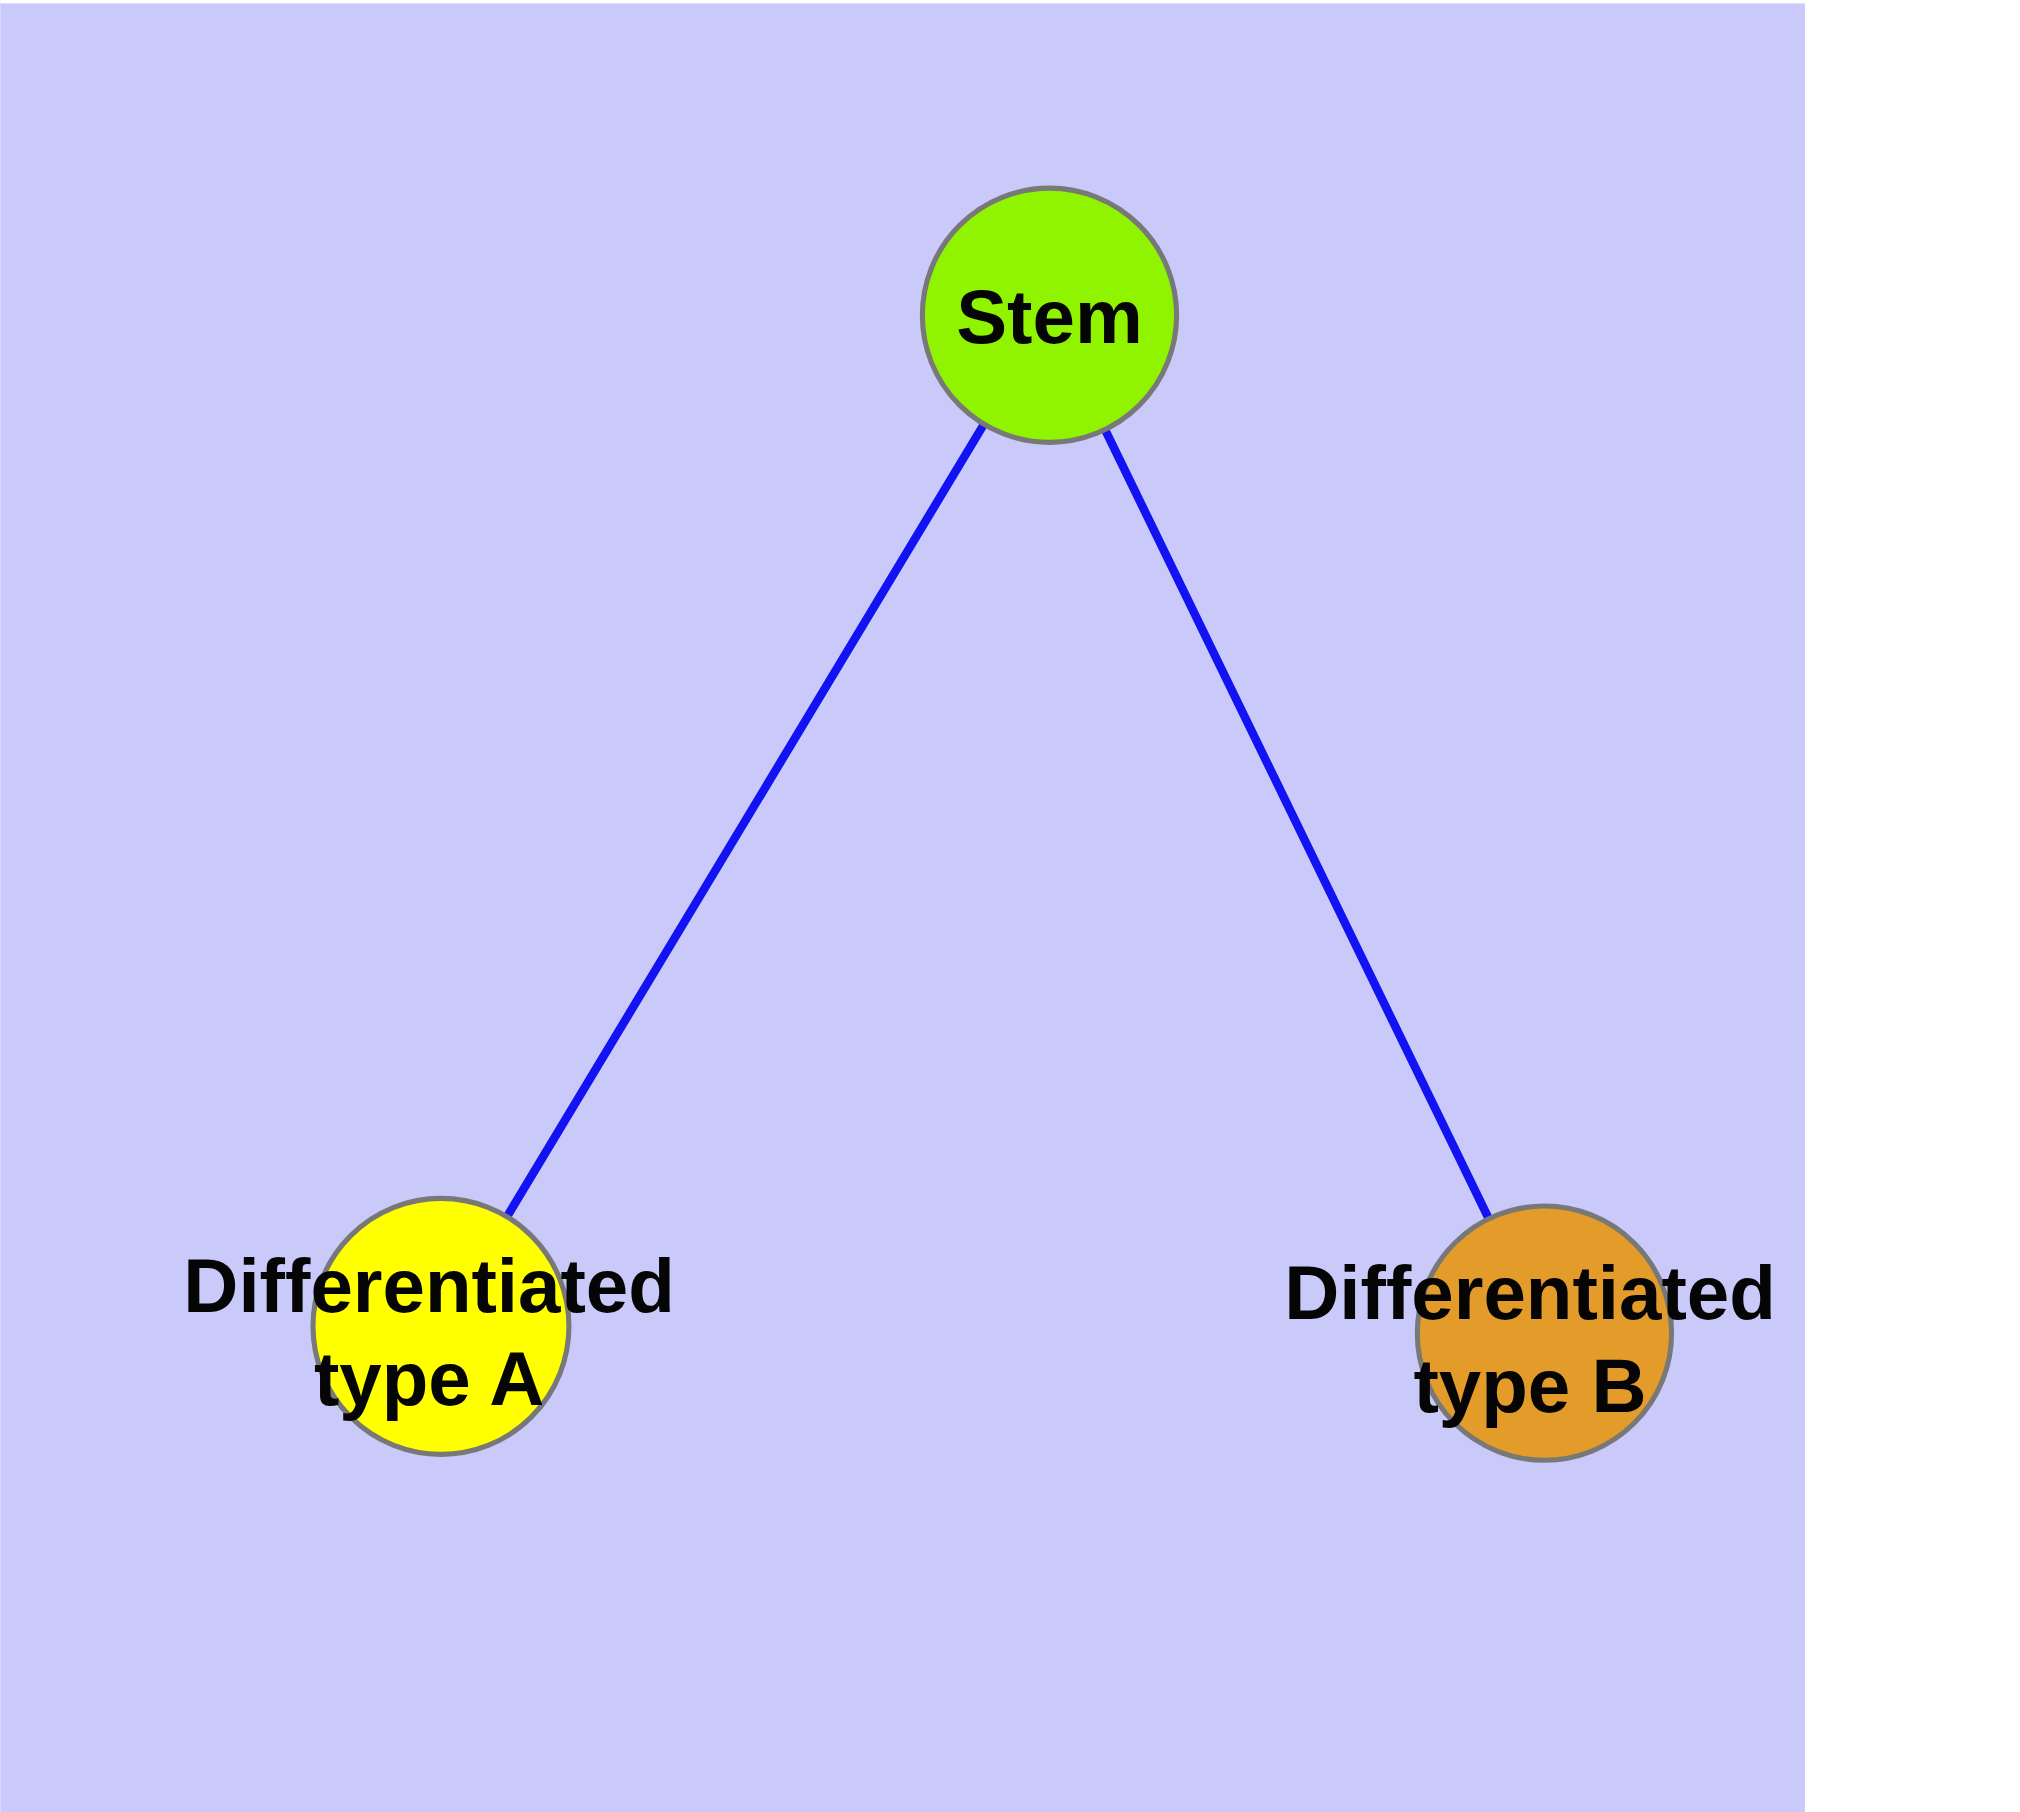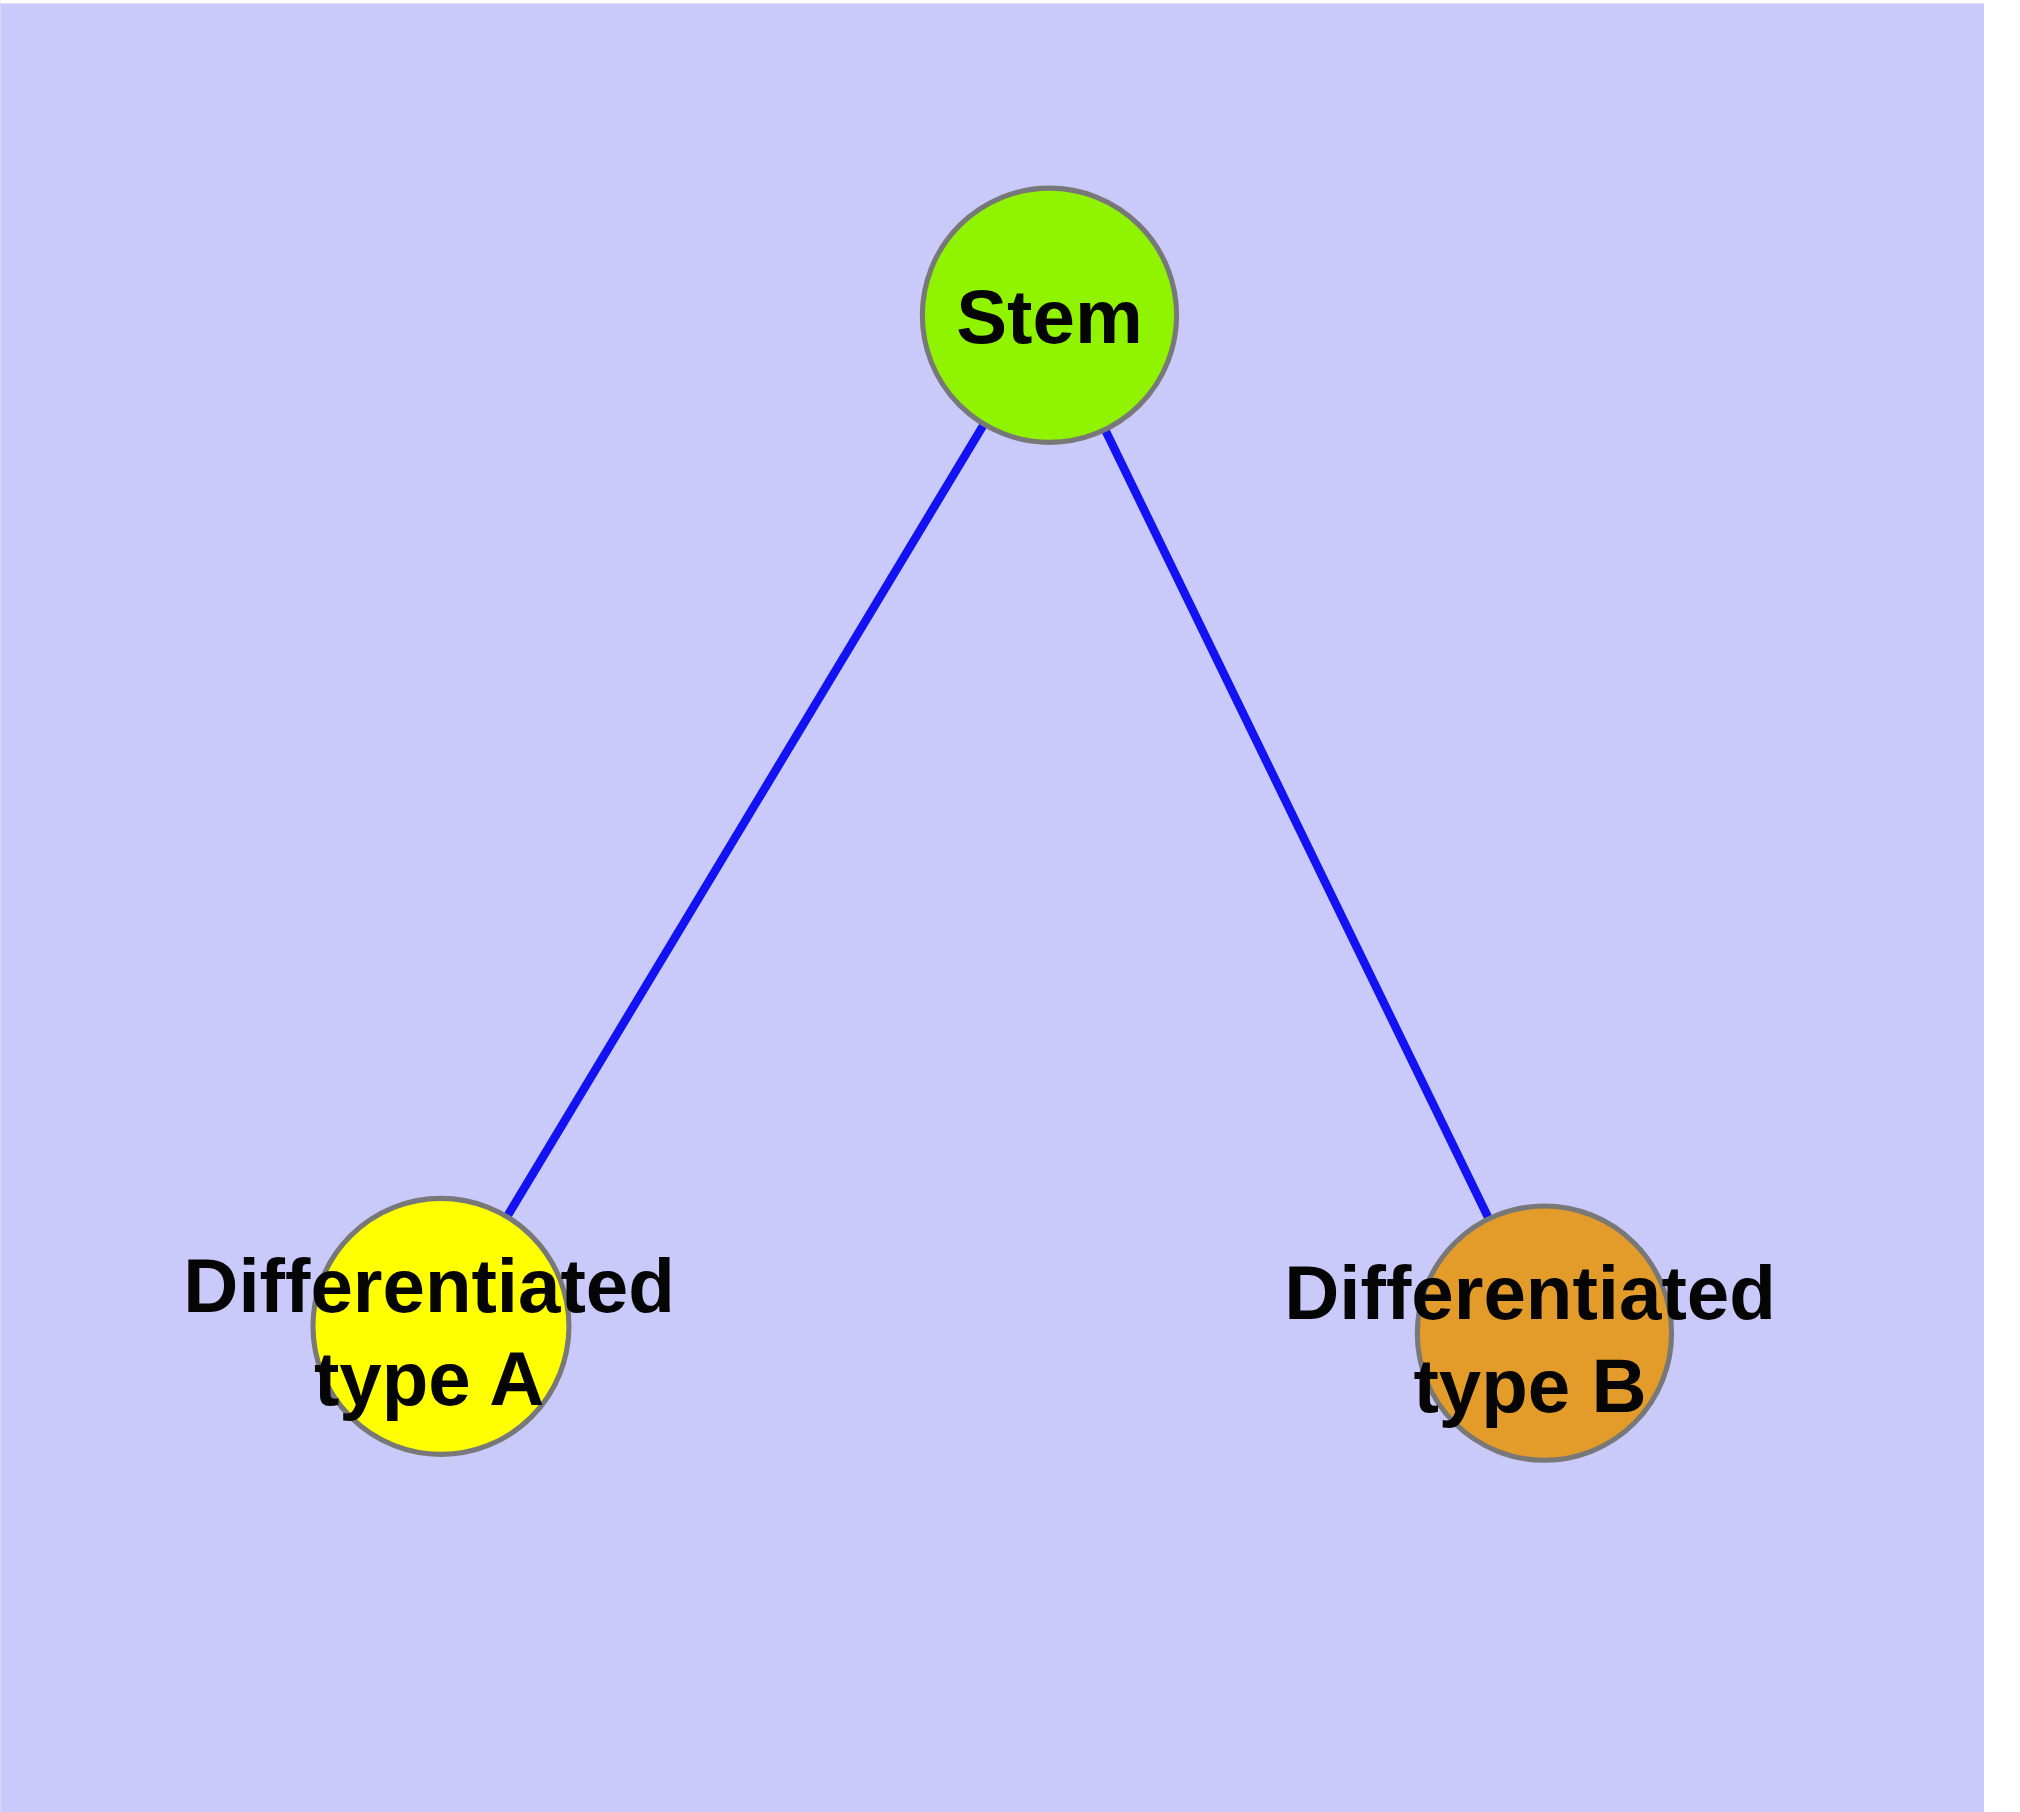--- a/index.html
+++ b/index.html
@@ -2,21 +2,21 @@
 <html style="font-size:13.6px"><head>
 <meta charset="utf-8">
 <style>
   html, body {
     margin: 0;
     padding: 0;
     background: #ffffff;
   }
   .screen {
     position: relative;
-    width: 1984px;
+    width: 1805px;
     height: 1812px;
     overflow: hidden;
     font-family: "Liberation Sans", sans-serif;
     text-decoration: underline;
   }
   .diagram-svg {
     display: block;
     width: 2021px;
     height: 1812px;
   }

